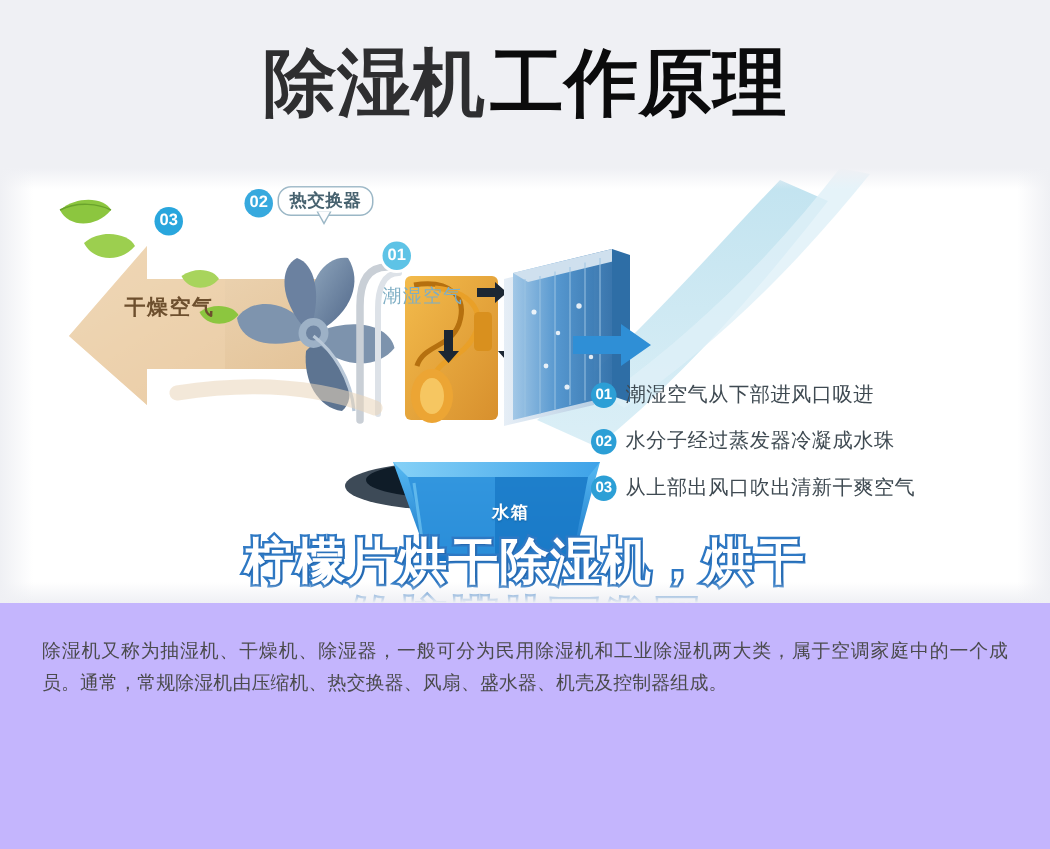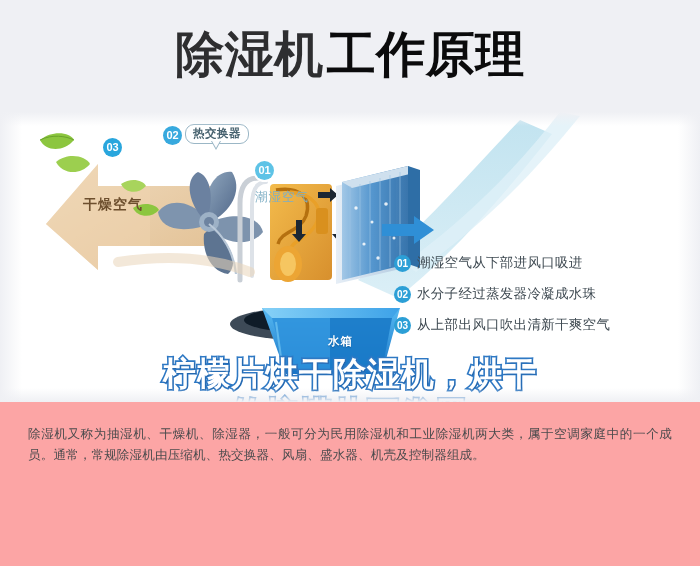--- a/index.html
+++ b/index.html
@@ -33,21 +33,21 @@
     justify-content: center;
     background: #eff0f4;
   }
   .title-text {
     font-size: 49px;
     font-weight: 700;
     letter-spacing: 0.5px;
     line-height: 1;
     white-space: nowrap;
   }
-  .title-part-a { color: #2e2e30; font-family: Liberation Mono, monospace; }
+  .title-part-a { color: #2e2e30; }
   .title-part-b { color: #0b0b0c; margin-left: 3px; }
 
   
   .illus {
     position: absolute;
     left: 0; top: 112px;
     width: 700px;
     height: 290px;
     background: #ffffff;
     overflow: hidden;
@@ -210,21 +210,21 @@
        1px 1px 0 rgba(20,70,130,.35);
   }
   .overlay .ol-line.l2 { margin-top: 2px; }
 
   
   .copy {
     position: absolute;
     left: 0; top: 402px;
     width: 700px;
     height: 164px;
-    background: #fca5a5;
+    background: #c4b5fd;
     padding: 22px 28px 0 28px;
     box-sizing: border-box;
   }
   .copy p {
     margin: 0 0 14px 0;
     font-size: 12.6px;
     line-height: 21px;
     color: #4b4b4d;
     letter-spacing: .1px;
     text-align: justify;

